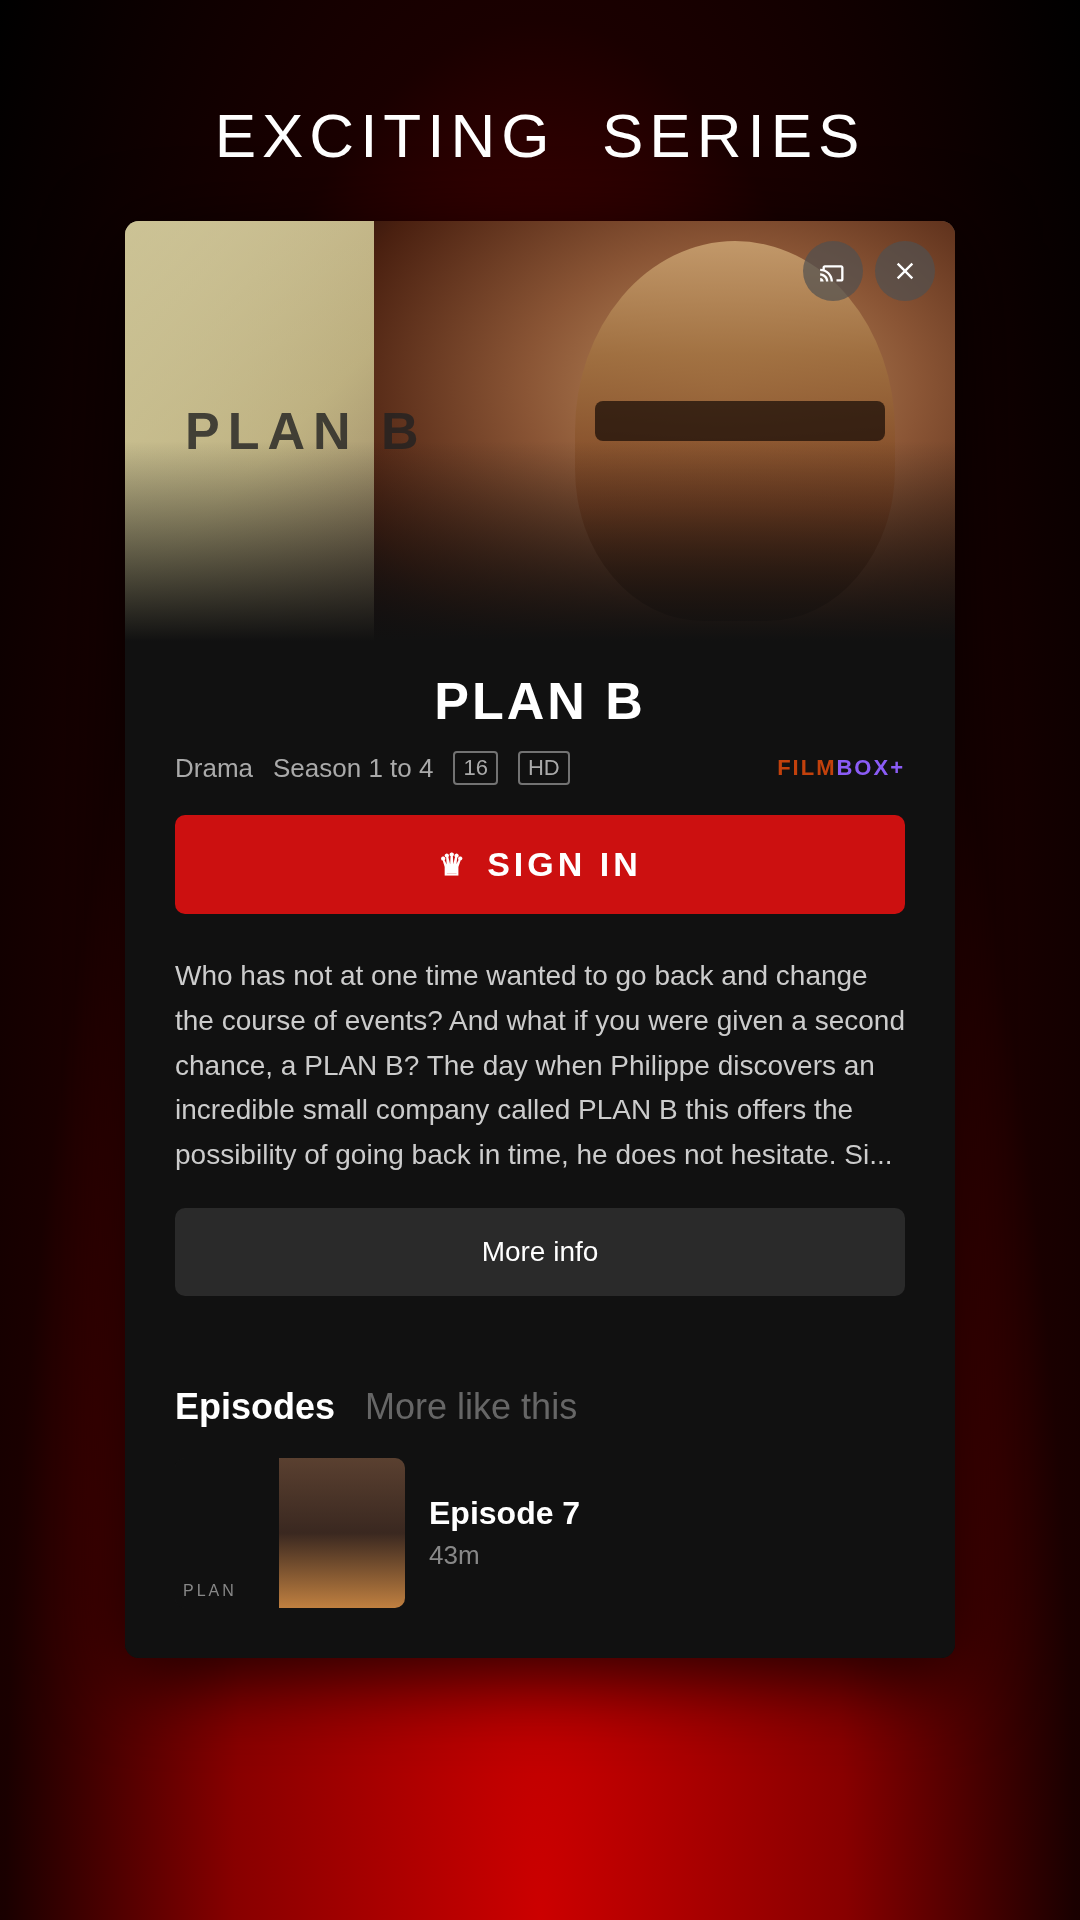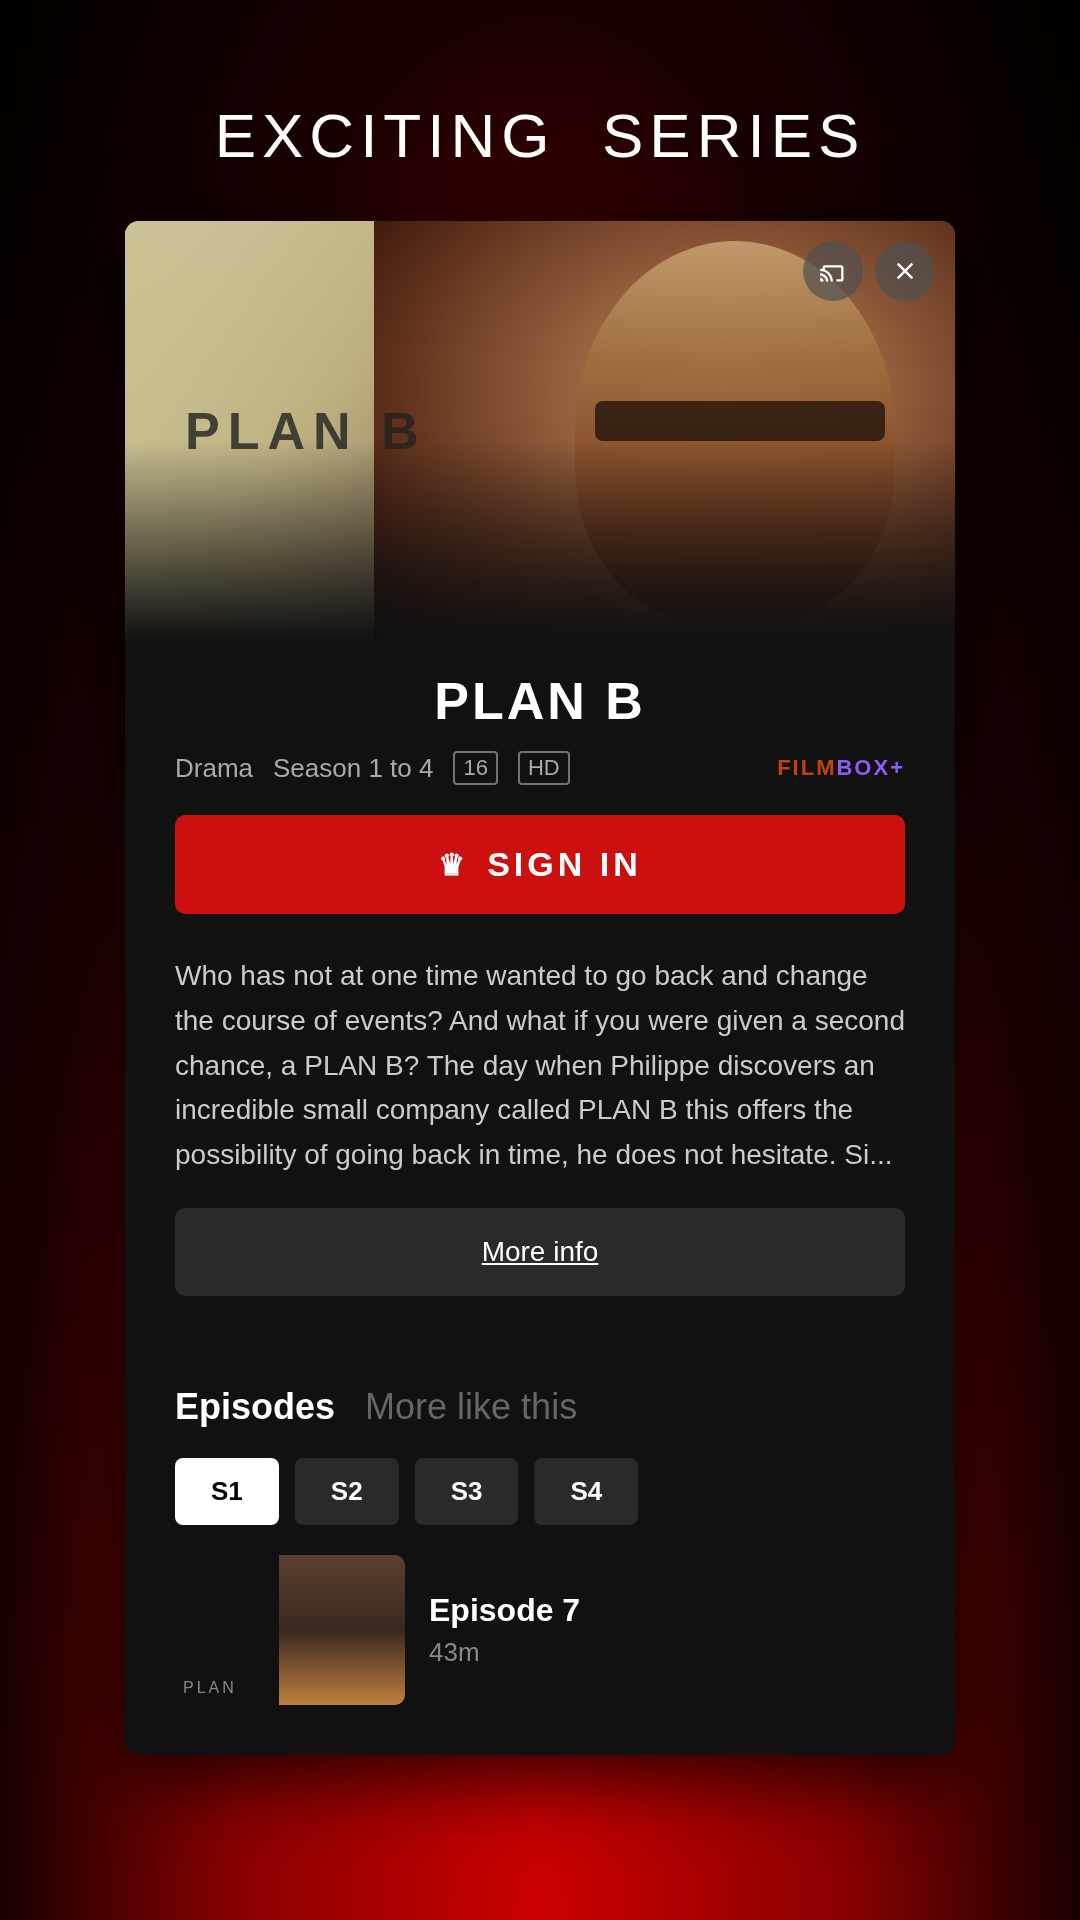--- a/index.html
+++ b/index.html
@@ -222,21 +222,20 @@
       width: 100%;
       background: #2a2a2a;
       border: none;
       border-radius: 10px;
       padding: 28px;
       color: white;
       font-size: 28px;
       cursor: pointer;
       text-align: center;
       margin-bottom: 50px;
-      text-decoration: underline;
     }
 
     
     .episodes-section {
       padding: 0 50px 50px;
       background: #111111;
     }
 
     .section-tabs {
       display: flex;
@@ -401,26 +400,20 @@
 
     <button class="more-info-btn">More info</button>
   </div>
 
   <div class="episodes-section">
     <div class="section-tabs">
       <span class="section-tab">Episodes</span>
       <span class="section-tab inactive">More like this</span>
     </div>
 
-    <div class="season-tabs">
-      <button class="season-btn active">S1</button>
-      <button class="season-btn inactive">S2</button>
-      <button class="season-btn inactive">S3</button>
-      <button class="season-btn inactive">S4</button>
-    </div>
 
     <div class="episode-item">
       <div class="episode-thumb">
         <div class="episode-thumb-left">
           <span class="episode-thumb-planb">PLAN</span>
         </div>
         <div class="episode-thumb-right"></div>
       </div>
       <div class="episode-info">
         <div class="episode-title">Episode 7</div>

